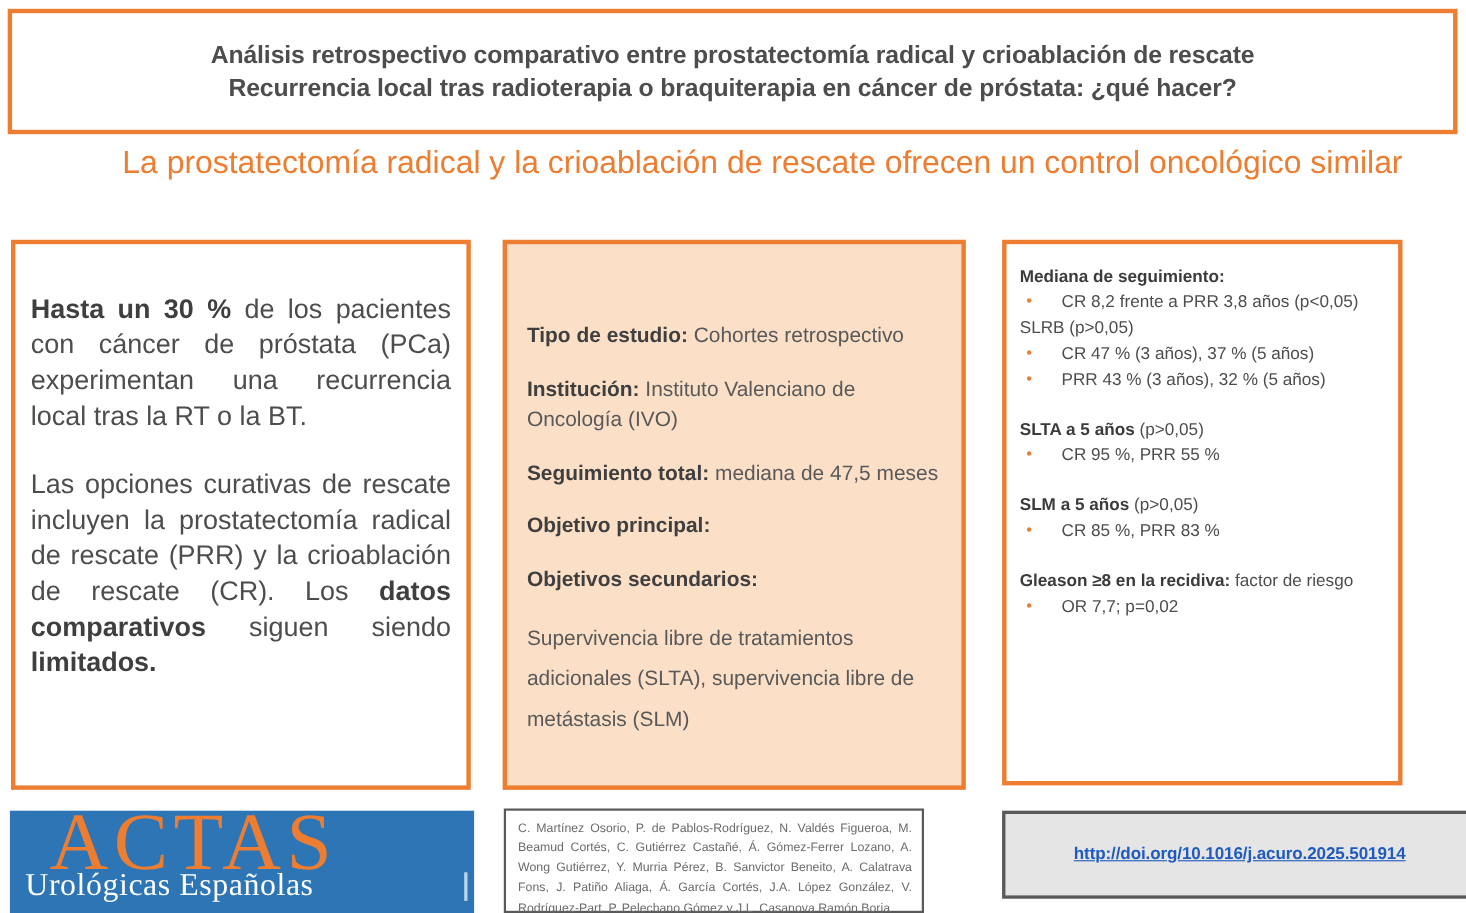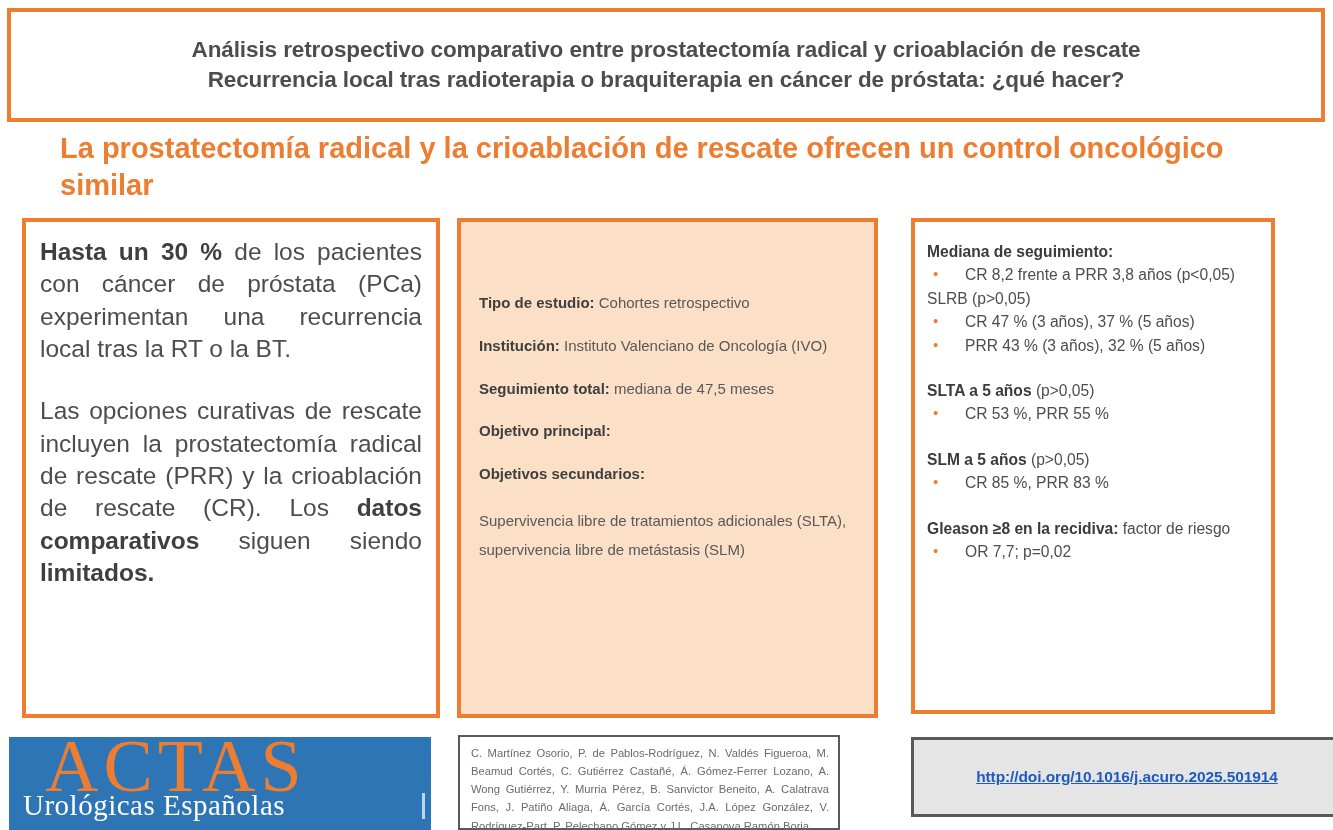--- a/index.html
+++ b/index.html
@@ -40,40 +40,40 @@
     padding: 0 14px;
   }
   #title-text .tline { display: block; white-space: nowrap; }
 
   
   #subtitle {
     position: absolute;
     left: 60px;
     top: 130px;
     width: 1215px;
-    text-align: left;
+    text-align: right;
     color: #ED7D31;
     font-size: 29px;
     line-height: 1.28;
-    font-weight: bold;
+    font-weight: normal;
   }
 
   
   .panel {
     position: absolute;
     box-sizing: border-box;
     border: 4px solid #ED7D31;
     background: #ffffff;
   }
   #panel-left {
-    left: 22px;
+    left: 10px;
     top: 218px;
     width: 418px;
     height: 500px;
-    padding: 14px 14px 10px 14px;
+    padding: 44px 14px 10px 14px;
   }
   #panel-middle {
     left: 457px;
     top: 218px;
     width: 421px;
     height: 500px;
     background: #FBDFC7;
     padding: 70px 18px 10px 18px;
   }
   #panel-right {
@@ -91,21 +91,21 @@
     text-align: justify;
     text-justify: inter-word;
     color: #4d4d4d;
     margin: 0;
   }
   .left-para + .left-para { margin-top: 30px; }
   .left-para b { font-weight: bold; color: #3f3f3f; }
 
   
   .mid-row {
-    font-size: 15px;
+    font-size: 19px;
     line-height: 1.45;
     color: #595959;
     margin: 0 0 21px 0;
   }
   .mid-row:last-child { margin-bottom: 0; }
   .mid-row b { font-weight: bold; color: #3f3f3f; }
   .mid-row.wrap { line-height: 1.95; }
 
   
   .right-head {
@@ -265,21 +265,21 @@
   <div class="right-bullet">
       <span class="dot">•</span>
       <span>PRR 43 % (3 años), 32 % (5 años)</span>
     </div>
 
   <div class="rgap"></div>
 
   <p class="right-head"><b>SLTA a 5 años</b><span> (p&gt;0,05)</span></p>
   <div class="right-bullet">
       <span class="dot">•</span>
-      <span>CR 53 %, PRR 55 %</span>
+      <span>CR 95 %, PRR 55 %</span>
     </div>
 
   <div class="rgap"></div>
 
   <p class="right-head"><b>SLM a 5 años</b><span> (p&gt;0,05)</span></p>
   <div class="right-bullet">
       <span class="dot">•</span>
       <span>CR 85 %, PRR 83 %</span>
     </div>
 

